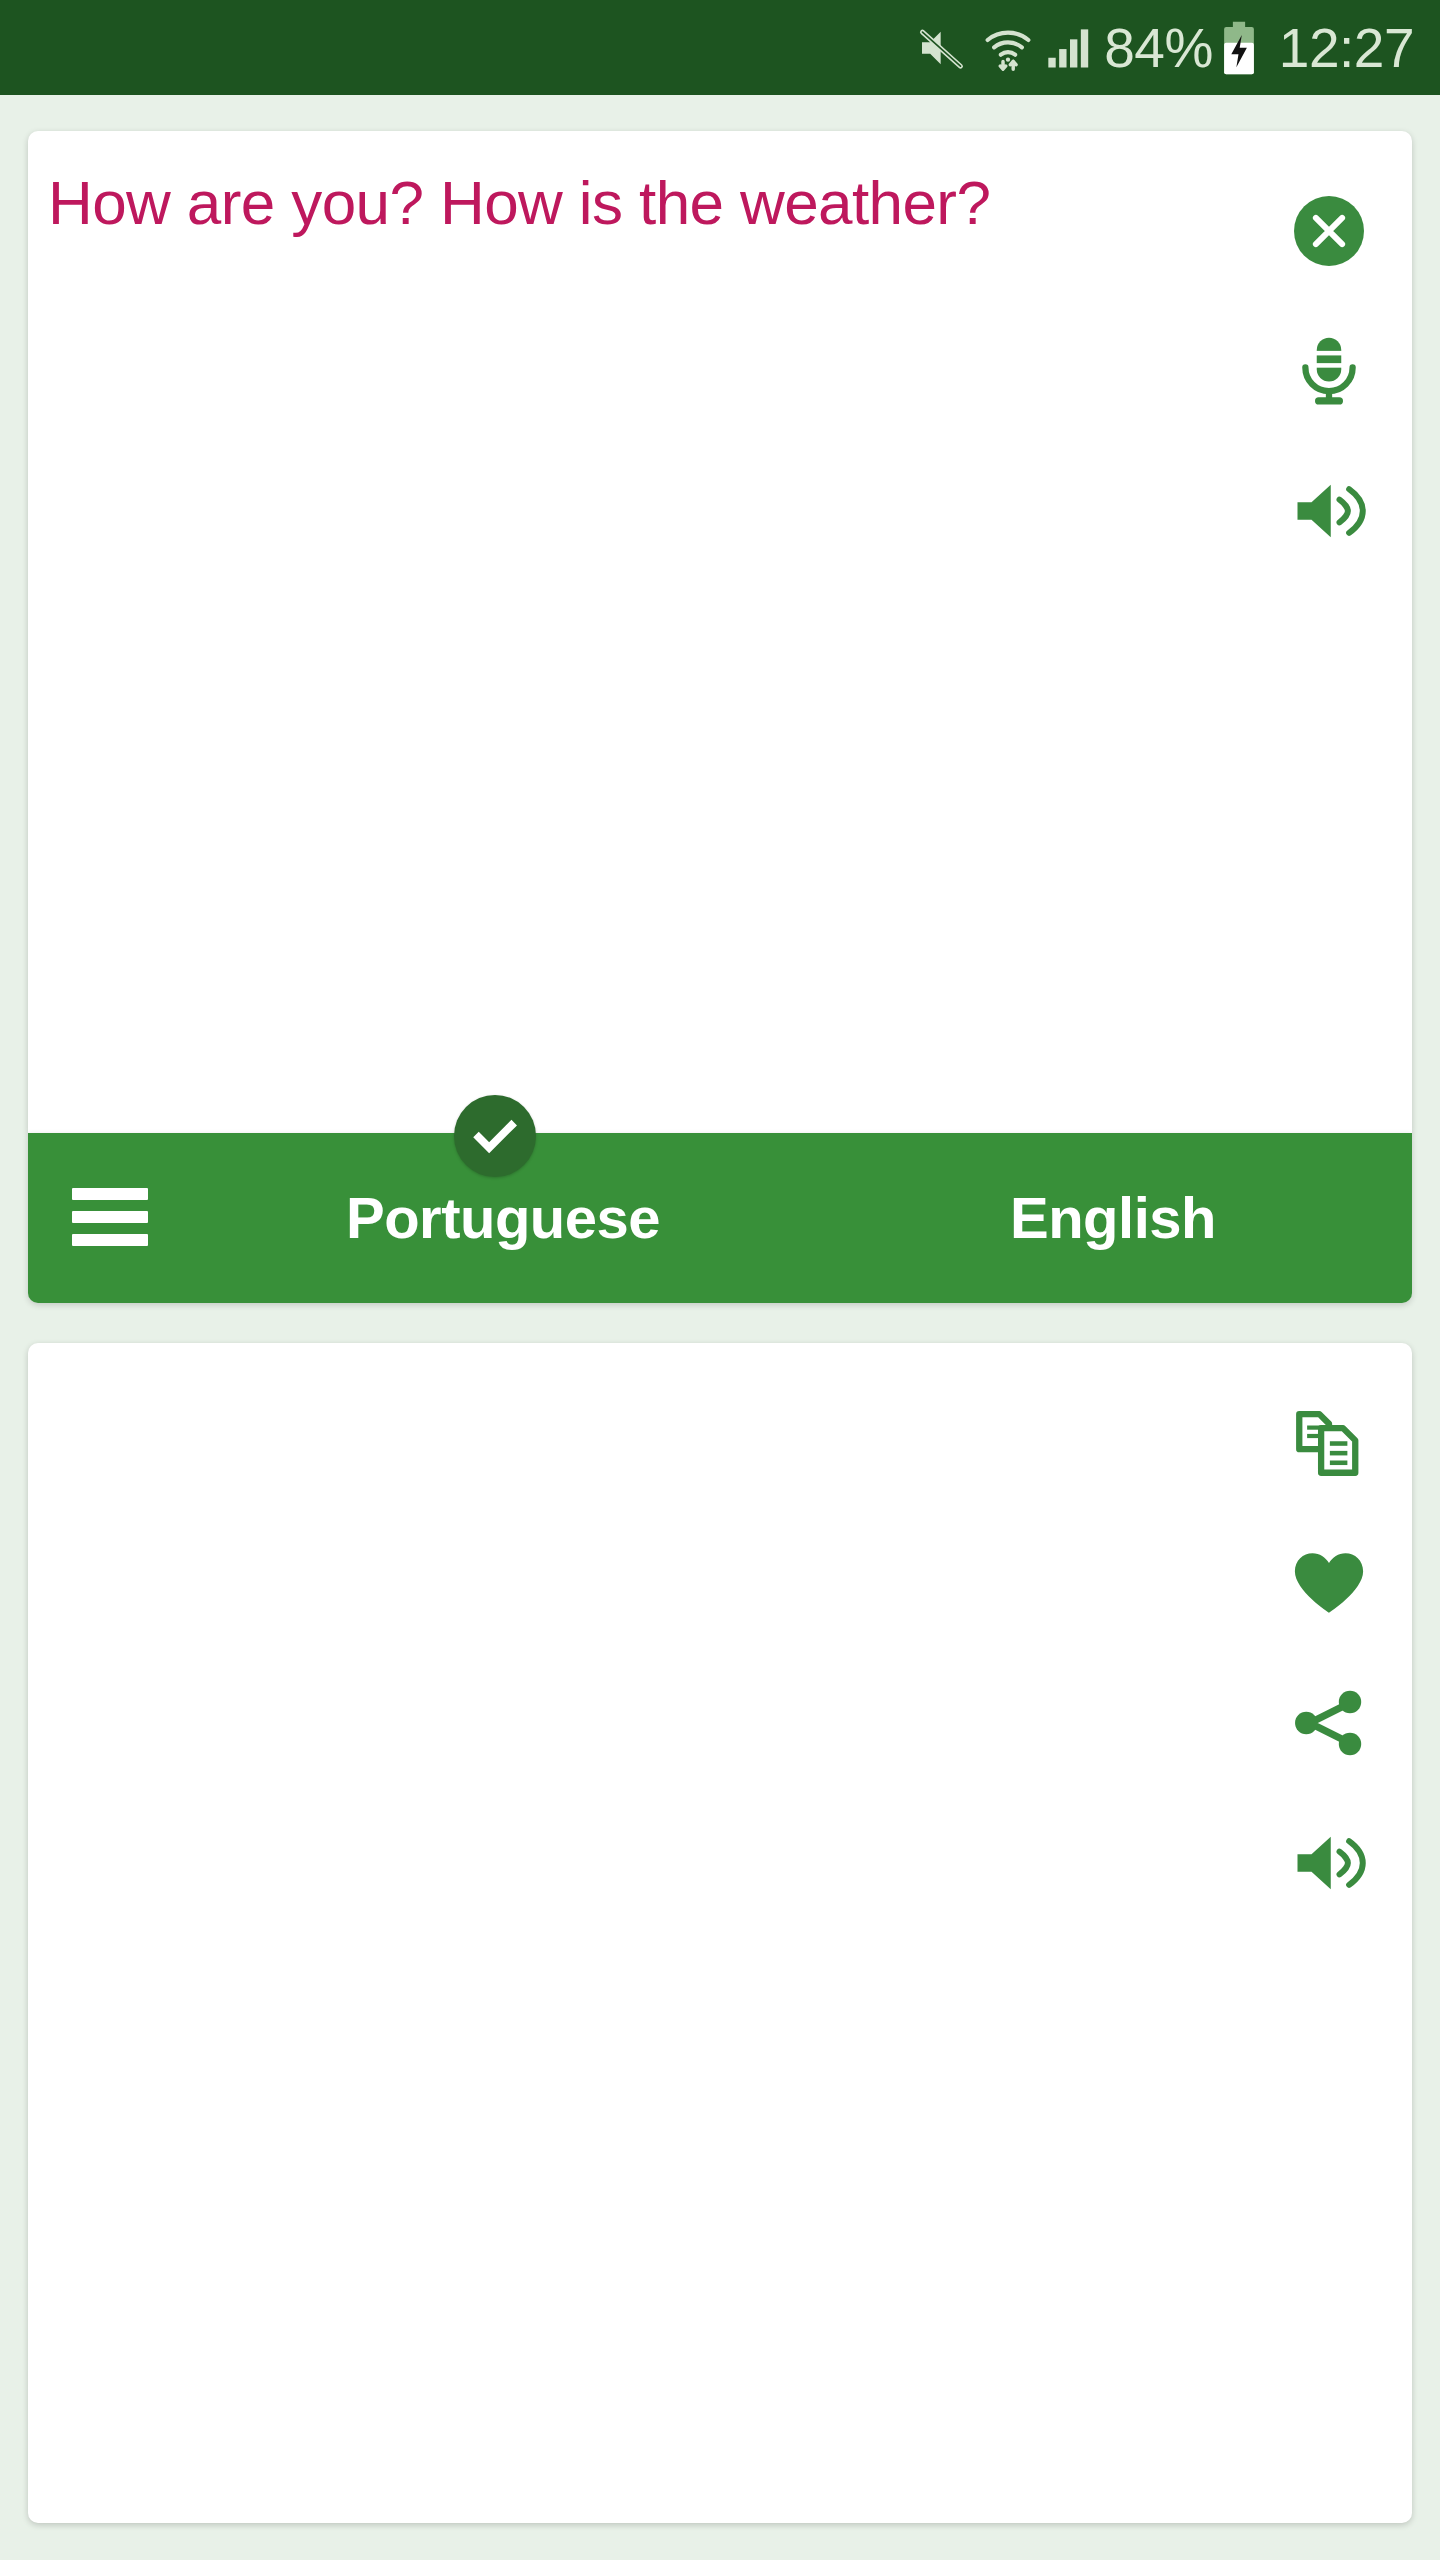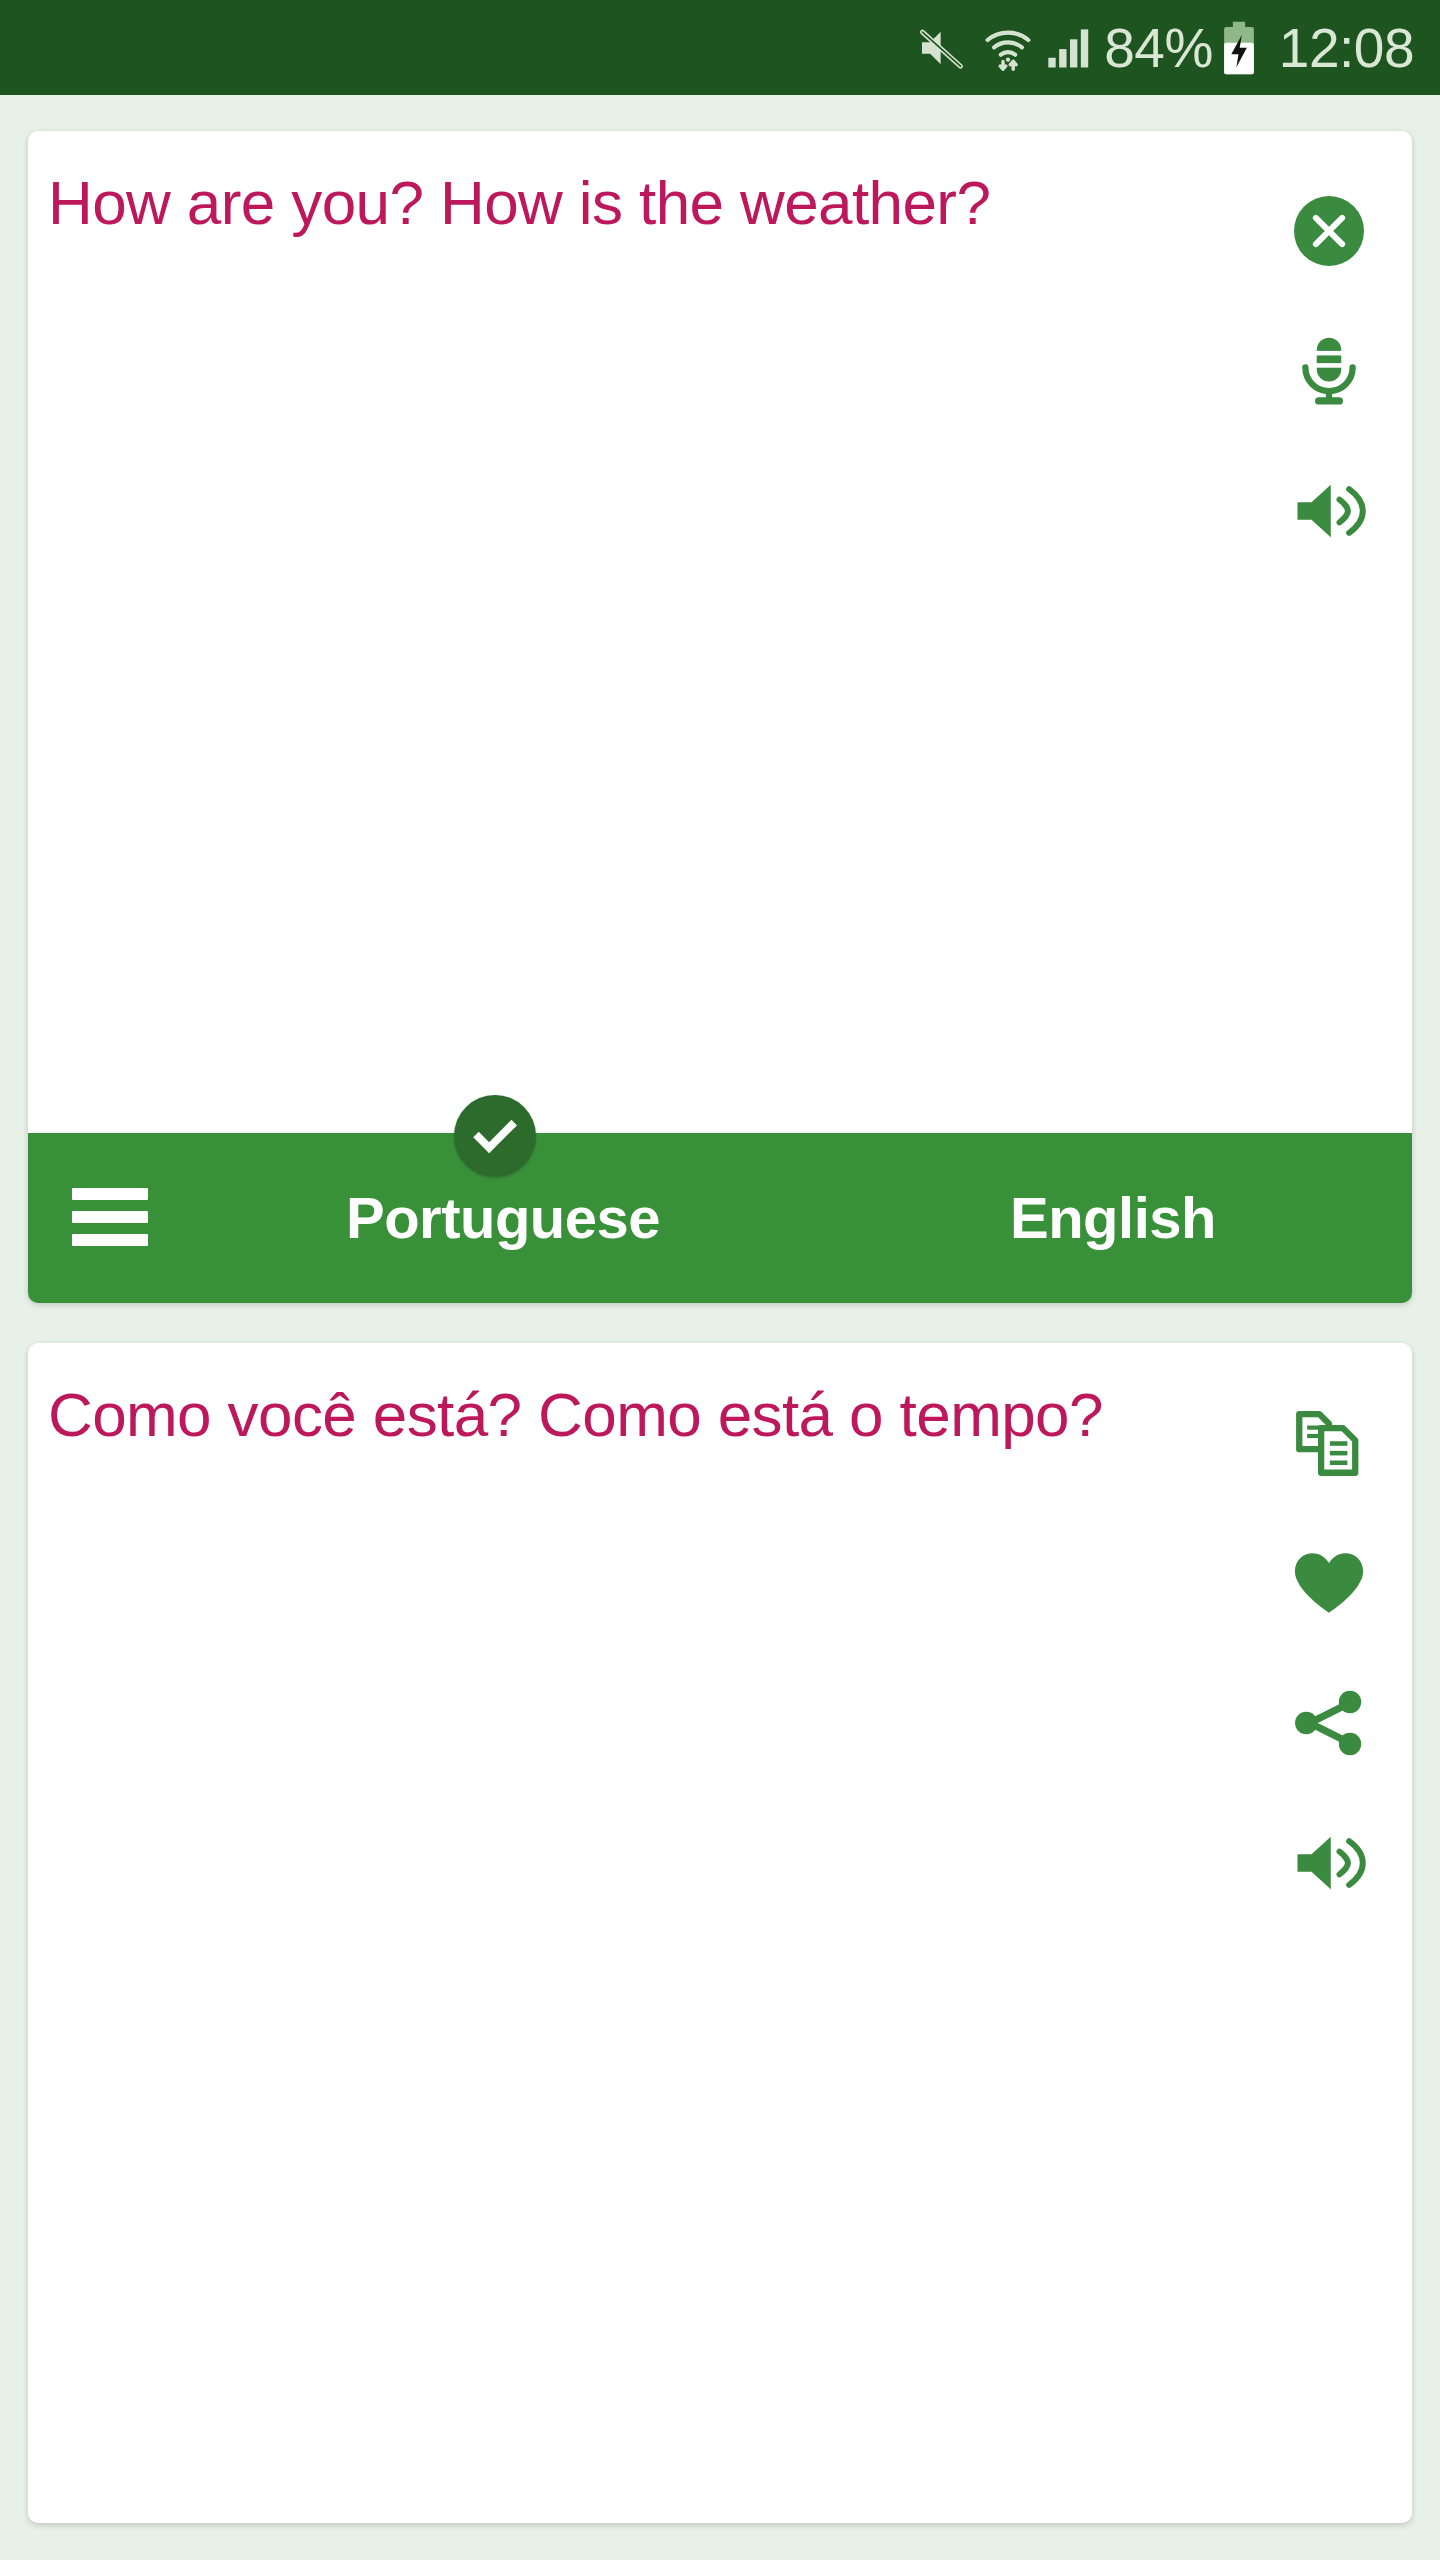--- a/index.html
+++ b/index.html
@@ -197,21 +197,21 @@
 
       <span class="st-ic st-batt">
         <svg width="44" height="56" viewBox="0 0 24 32" fill="none">
           <rect x="8.5" y="1" width="7" height="3" fill="#8fb889"></rect>
           <rect x="3.5" y="4" width="17" height="27" rx="1.2" fill="#8fb889"></rect>
           <rect x="3.5" y="13" width="17" height="18" rx="1.2" fill="#ffffff"></rect>
           <path d="M13.6 8.5l-6 11h4.1l-1.2 7.5 6-11.2h-4.1z" fill="#111111"></path>
         </svg>
       </span>
 
-      <span class="st-text st-clock">12:08</span>
+      <span class="st-text st-clock">12:27</span>
 
     </div>
   </div>
 
   <div class="card" id="card-source">
     <div class="card-text">How are you? How is the weather?</div>
 
     <div class="icon-col">
 
       <div class="icon-btn">
@@ -262,21 +262,20 @@
 
   </div>
 
   <div class="check-badge">
     <svg width="52" height="52" viewBox="0 0 24 24">
       <path d="M4.5 12.6l4.8 4.8L19.6 7.1" stroke="#ffffff" stroke-width="3.6" fill="none" stroke-linecap="square" stroke-linejoin="miter"></path>
     </svg>
   </div>
 
   <div class="card" id="card-target">
-    <div class="card-text">Como você está? Como está o tempo?</div>
 
     <div class="icon-col">
 
       <div class="icon-btn">
         <span>
           <svg width="84" height="84" viewBox="0 0 48 48">
             <path d="M7 7.5h11.5l5.5 5.5v14.5H7z" fill="none" stroke="#3a8b3f" stroke-width="3.6" stroke-linejoin="round"></path>
             <rect x="11.5" y="14" width="8" height="2.4" fill="#3a8b3f"></rect>
             <rect x="11.5" y="18.8" width="8" height="2.4" fill="#3a8b3f"></rect>
             <rect x="18" y="16" width="23" height="25" rx="2.5" fill="#ffffff"></rect>

